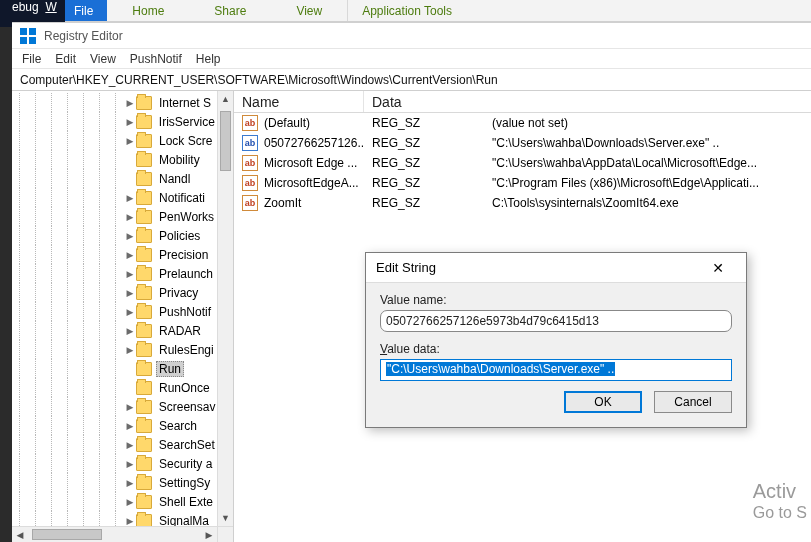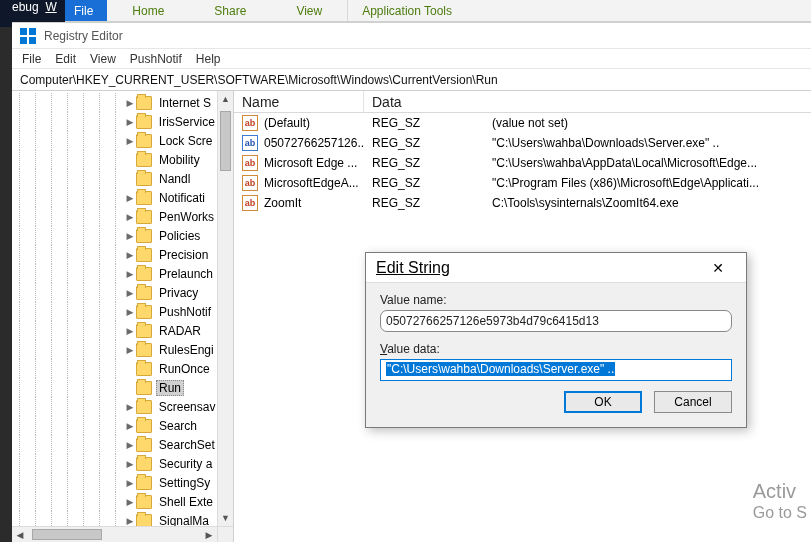--- a/index.html
+++ b/index.html
@@ -311,21 +311,21 @@
   }
   .dlg-title {
     height:30px;
     display:flex;
     align-items:center;
     justify-content:space-between;
     padding:0 10px;
     background:#fff;
     border-bottom:1px solid #ddd;
   }
-  .dlg-title .t { font-size:16px;text-decoration:underline; }
+  .dlg-title .t { font-size:13px; }
   .dlg-close {
     width:36px;height:24px;
     display:flex;align-items:center;justify-content:center;
     cursor:pointer;
     font-size:14px;
   }
   .dlg-body {
     padding:10px 14px 14px;
   }
   .field-label {
@@ -615,35 +615,35 @@
               <div class="vline"></div>
               <div class="vline"></div>
               <div class="vline"></div>
               <div class="vline"></div>
               <div class="vline"></div>
               <div class="vline"></div>
               <div class="vline"></div>
             </div>
             <span class="expander"></span>
             <span class="folder"></span>
+            <span class="node-label selected">Run</span>
+          </div>
+          <div class="tree-row">
+            <div class="indent-lines">
+              <div class="vline"></div>
+              <div class="vline"></div>
+              <div class="vline"></div>
+              <div class="vline"></div>
+              <div class="vline"></div>
+              <div class="vline"></div>
+              <div class="vline"></div>
+            </div>
+            <span class="expander"></span>
+            <span class="folder"></span>
             <span class="node-label">RunOnce</span>
-          </div>
-          <div class="tree-row">
-            <div class="indent-lines">
-              <div class="vline"></div>
-              <div class="vline"></div>
-              <div class="vline"></div>
-              <div class="vline"></div>
-              <div class="vline"></div>
-              <div class="vline"></div>
-              <div class="vline"></div>
-            </div>
-            <span class="expander"></span>
-            <span class="folder"></span>
-            <span class="node-label selected">Run</span>
           </div>
           <div class="tree-row">
             <div class="indent-lines">
               <div class="vline"></div>
               <div class="vline"></div>
               <div class="vline"></div>
               <div class="vline"></div>
               <div class="vline"></div>
               <div class="vline"></div>
               <div class="vline"></div>

